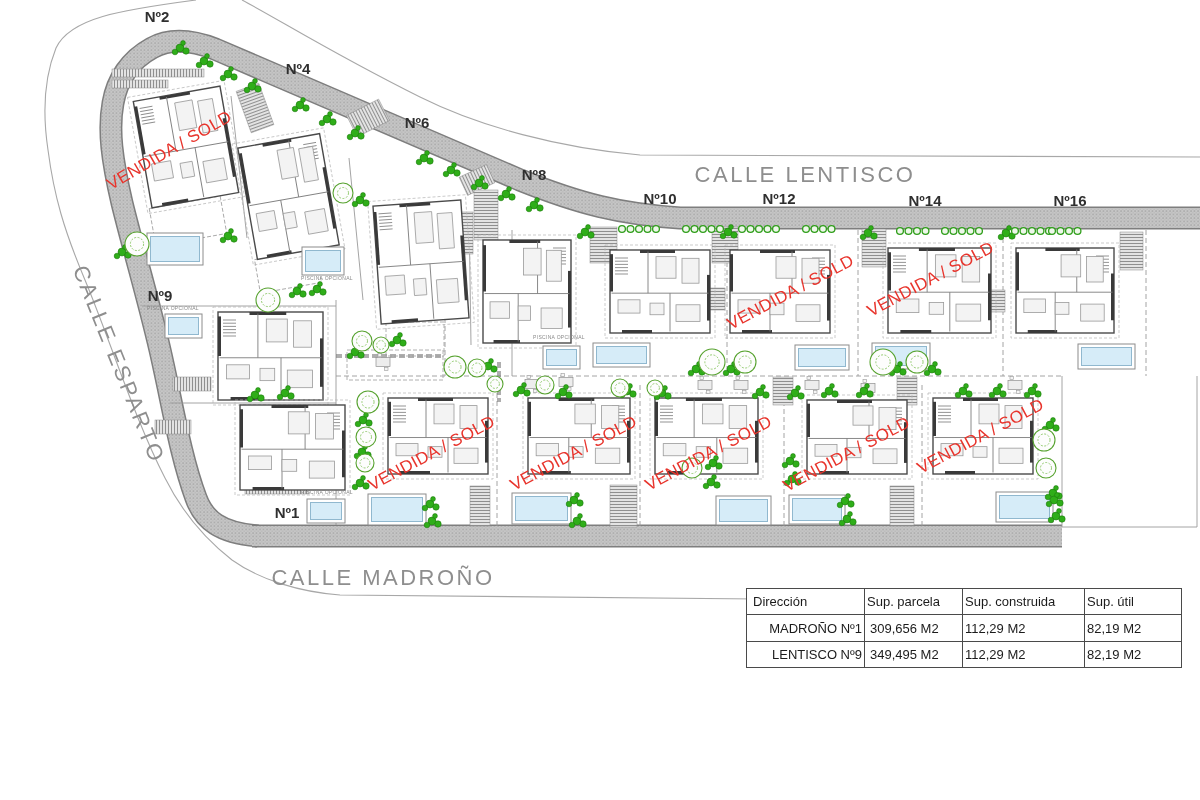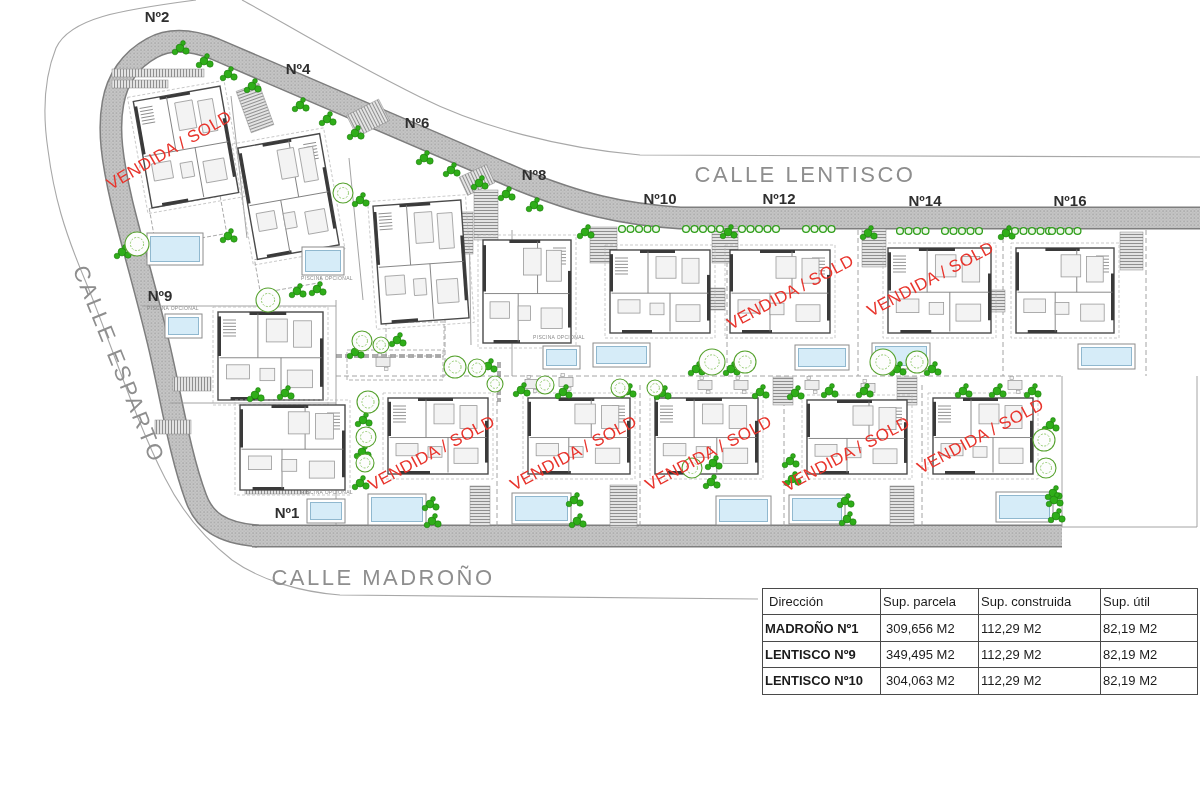--- a/index.html
+++ b/index.html
@@ -4,26 +4,26 @@
 <style>
   html,body{margin:0;padding:0;background:#fff;}
   .canvas{position:relative;width:1200px;height:800px;background:#ffffff;overflow:hidden;
           font-family:"Liberation Sans",sans-serif;}
   #plan-wrap,#plan-wrap svg{position:absolute;left:0;top:0;}
   svg text{font-family:"Liberation Sans",sans-serif;}
   .street{fill:#8e8e8e;font-size:22px;letter-spacing:2.5px;}
   .lot{fill:#2f2f2f;font-size:15px;font-weight:600;}
   .sold{fill:#e8342c;font-size:17px;letter-spacing:.4px;}
   .pnote{fill:#8a8a8a;font-size:5px;letter-spacing:.3px;}
-  #table-wrap{position:absolute;left:762px;top:588px;}
+  #table-wrap{position:absolute;left:746px;top:588px;}
   #table-wrap table{border-collapse:collapse;table-layout:fixed;font-size:13px;color:#1b1b1b;background:#fff;}
   #table-wrap th,#table-wrap td{border:1px solid #4a4a4a;height:25.4px;text-align:left;
       padding:0 2px;font-weight:400;white-space:nowrap;overflow:hidden;}
   #table-wrap th:first-child{text-align:left;padding-left:6px;}
-  #table-wrap td:first-child{text-align:left;font-weight:bold;}
+  #table-wrap td:first-child{text-align:right;}
   #table-wrap td.left{text-align:left;padding-left:5px;margin-top:19px;}
 </style>
 </head>
 <body>
 
 <div class="canvas">
   <div id="plan-wrap">
       <svg width="1200" height="800" viewBox="0 0 1200 800">
         <defs>
           <pattern id="roadDots" width="3.5" height="3.5" patternUnits="userSpaceOnUse">
@@ -1023,22 +1023,16 @@
             <td class="left">309,656 M2</td>
             <td>112,29 M2</td>
             <td>82,19 M2</td>
           </tr>
           <tr>
             <td>LENTISCO Nº9</td>
             <td class="left">349,495 M2</td>
             <td>112,29 M2</td>
             <td>82,19 M2</td>
           </tr>
-          <tr>
-            <td>LENTISCO Nº10</td>
-            <td class="left">304,063 M2</td>
-            <td>112,29 M2</td>
-            <td>82,19 M2</td>
-          </tr>
         </tbody>
       </table>
     </div>
 </div>
 
 </body></html>

